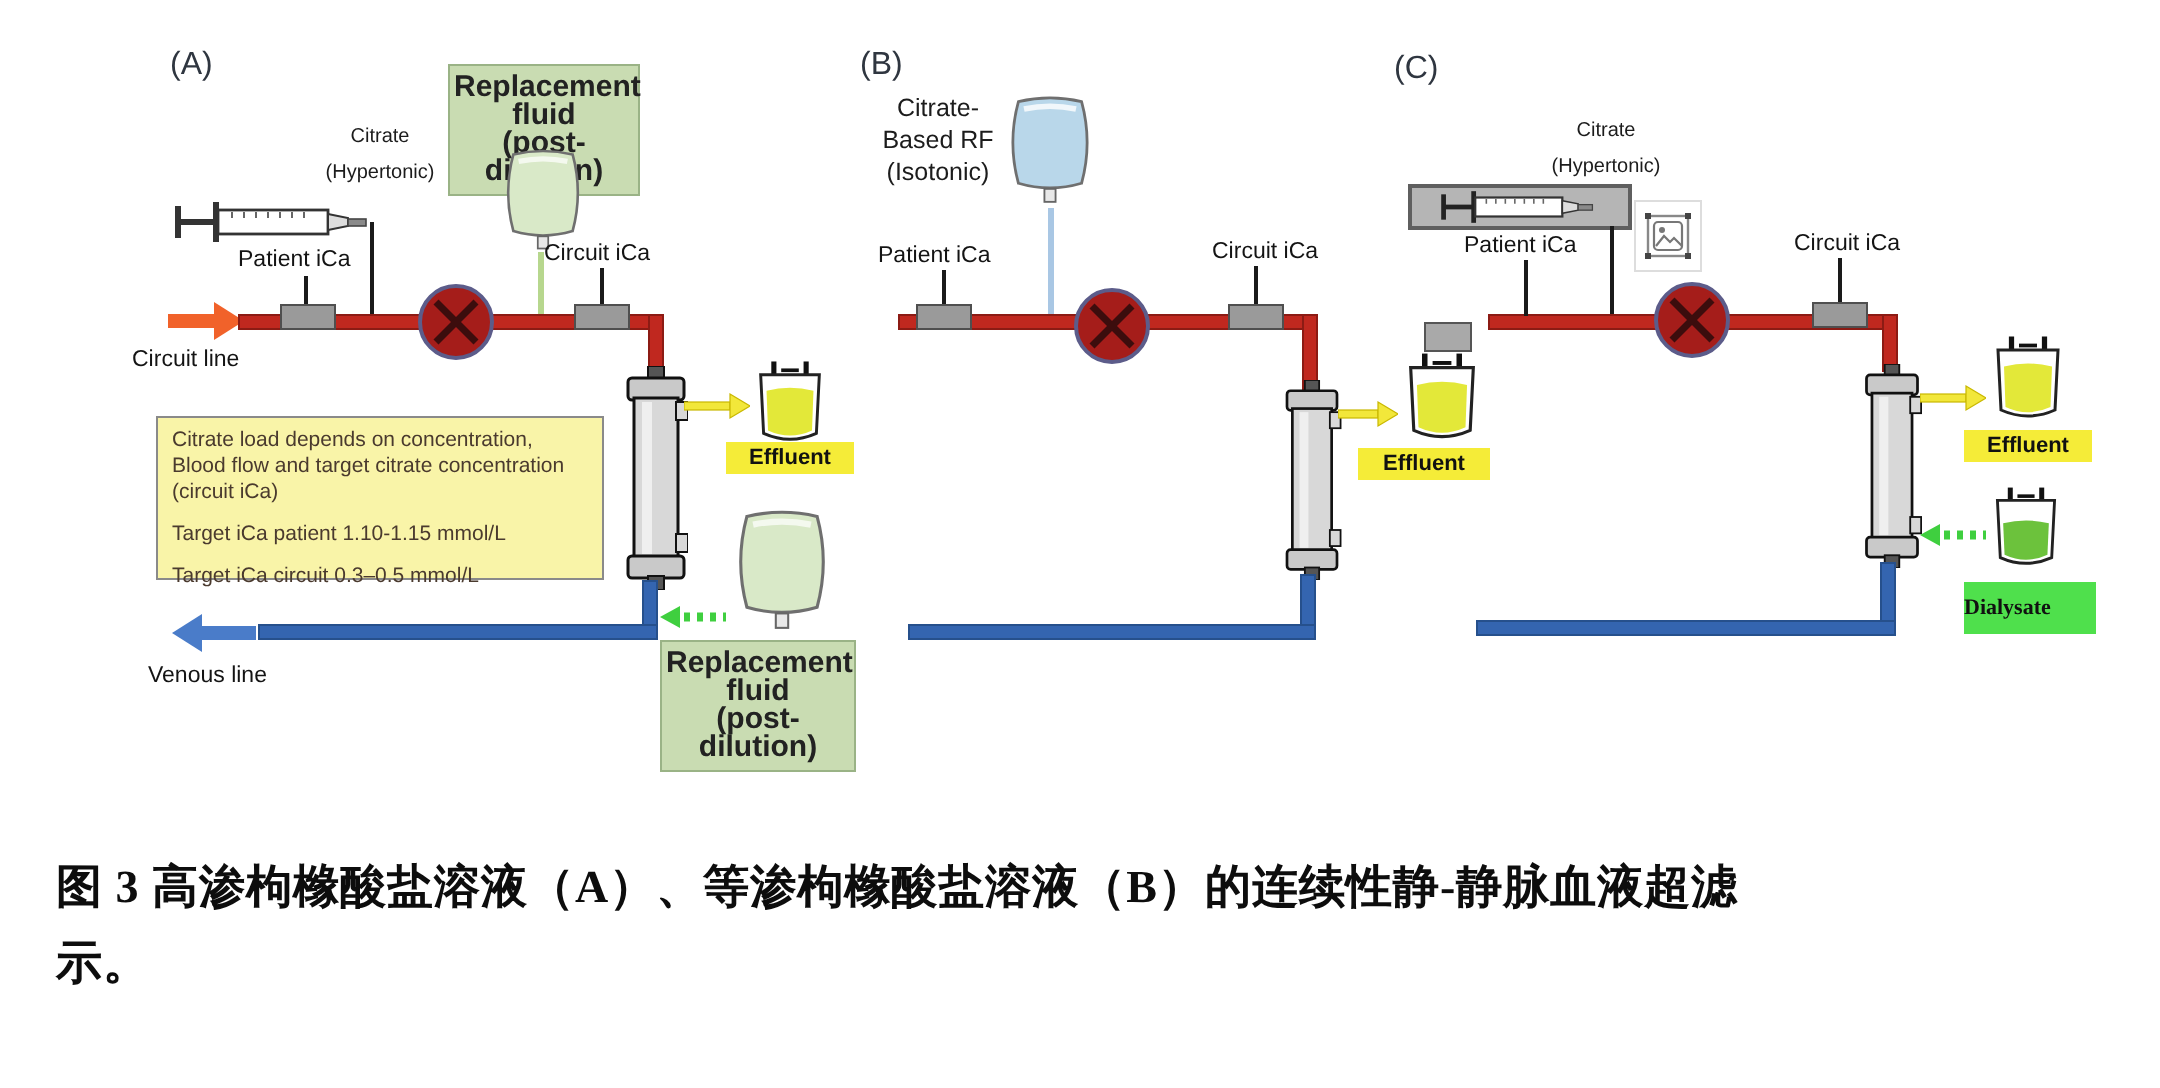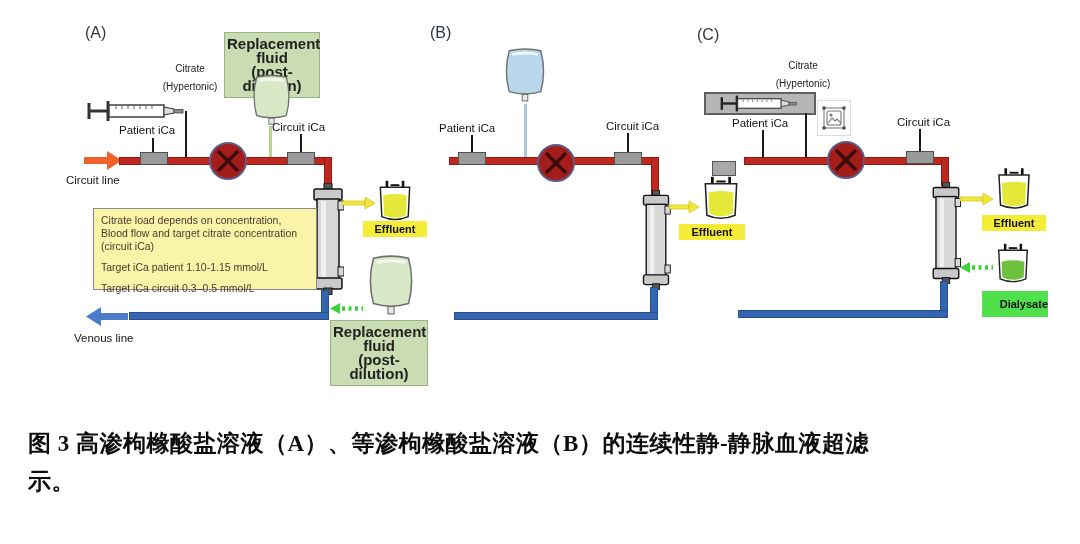--- a/index.html
+++ b/index.html
@@ -10,25 +10,25 @@
   .title{font-size:10px;color:#1c1c1c;text-align:center;line-height:18px;}
   .lbl{font-size:11.5px;color:#141414;white-space:nowrap;}
   .redline{background:#c0281f;box-shadow:0 0 0 1px #8c1b14;}
   .blueline{background:#3465b0;box-shadow:0 0 0 1px #26508c;}
   .thin-black{background:#1a1a1a;}
   .thin-green{background:#b7d78e;}
   .thin-blue{background:#a9c7e4;}
   .sensor{width:28px;height:13px;background:#9a9a9a;border:1px solid #4f4f4f;box-sizing:border-box;}
   .pump{width:38px;height:38px;border-radius:50%;background:#a51d1a;border:2px solid #5c5c8a;box-sizing:border-box;}
   .tag-yellow{background:#f5ec38;color:#111;font-size:11px;font-weight:bold;text-align:center;padding:2px 0;}
-  .tag-green-bright{background:#4fe04c;color:#111;font-size:11px;font-weight:bold;text-align:right;padding:7px 0;}
+  .tag-green-bright{background:#4fe04c;color:#111;font-size:11px;font-weight:bold;text-align:left;padding:7px 0;font-family:Liberation Serif, serif;}
   .tag-sage{background:#c9dcb2;border:1px solid #9ab386;color:#222;font-size:15px;font-weight:bold;
             text-align:center;line-height:14px;padding:4px 2px;box-sizing:border-box;}
   .note{background:#f9f4a8;border:1px solid #8a8a8a;color:#4a3a2e;font-size:10.5px;
-        line-height:13px;padding:5px 7px;box-sizing:border-box;margin-left:15px;}
+        line-height:13px;padding:5px 7px;box-sizing:border-box;}
   .note p{margin:0 0 8px 0;}
   .note p:last-child{margin:0;}
   .caption{color:#0d0d0d;font-size:23px;font-weight:bold;line-height:38px;
            font-family:"Liberation Serif","DejaVu Sans",serif;letter-spacing:0.5px;margin-top:17px;}
 </style>
 </head>
 <body>
 
 <div class="stage">
 
@@ -131,20 +131,25 @@
     <path d="M14,10 Q28,7 42,10" fill="none" stroke="#fff" stroke-width="3" opacity="0.7"></path>
     <rect x="25" y="53" width="6" height="7" fill="#e8e8e8" stroke="#666" stroke-width="1"></rect>
   </svg>
   <div class="abs tag-sage" style="left:330px;top:320px;width:98px;">
     <div>Replacement fluid</div>
     <div>(post-dilution)</div>
   </div>
 
   <div class="abs panel-letter" style="left:430px;top:24px;">(B)</div>
 
+  <div class="abs" style="left:419px;top:46px;width:100px;text-align:center;font-size:12.5px;color:#1c1c1c;line-height:16px;">
+    <div>Citrate-</div>
+    <div>Based RF</div>
+    <div>(Isotonic)</div>
+  </div>
 
   <svg class="abs" style="left:499px;top:44px;" width="52" height="60" viewBox="0 0 56 62">
     <path d="M11,6 Q28,2 45,6 Q51,28 45,50 Q28,55 11,50 Q5,28 11,6 Z" fill="#b9d7ea" stroke="#6f6f6f" stroke-width="1.5"></path>
     <path d="M14,10 Q28,7 42,10" fill="none" stroke="#fff" stroke-width="3" opacity="0.8"></path>
     <rect x="25" y="53" width="6" height="7" fill="#e8e8e8" stroke="#666" stroke-width="1"></rect>
   </svg>
   <div class="abs thin-blue" style="left:524px;top:104px;width:3px;height:54px;"></div>
 
   <div class="abs redline" style="left:450px;top:158px;width:208px;height:6px;"></div>
   <div class="abs redline" style="left:652px;top:158px;width:6px;height:36px;"></div>

